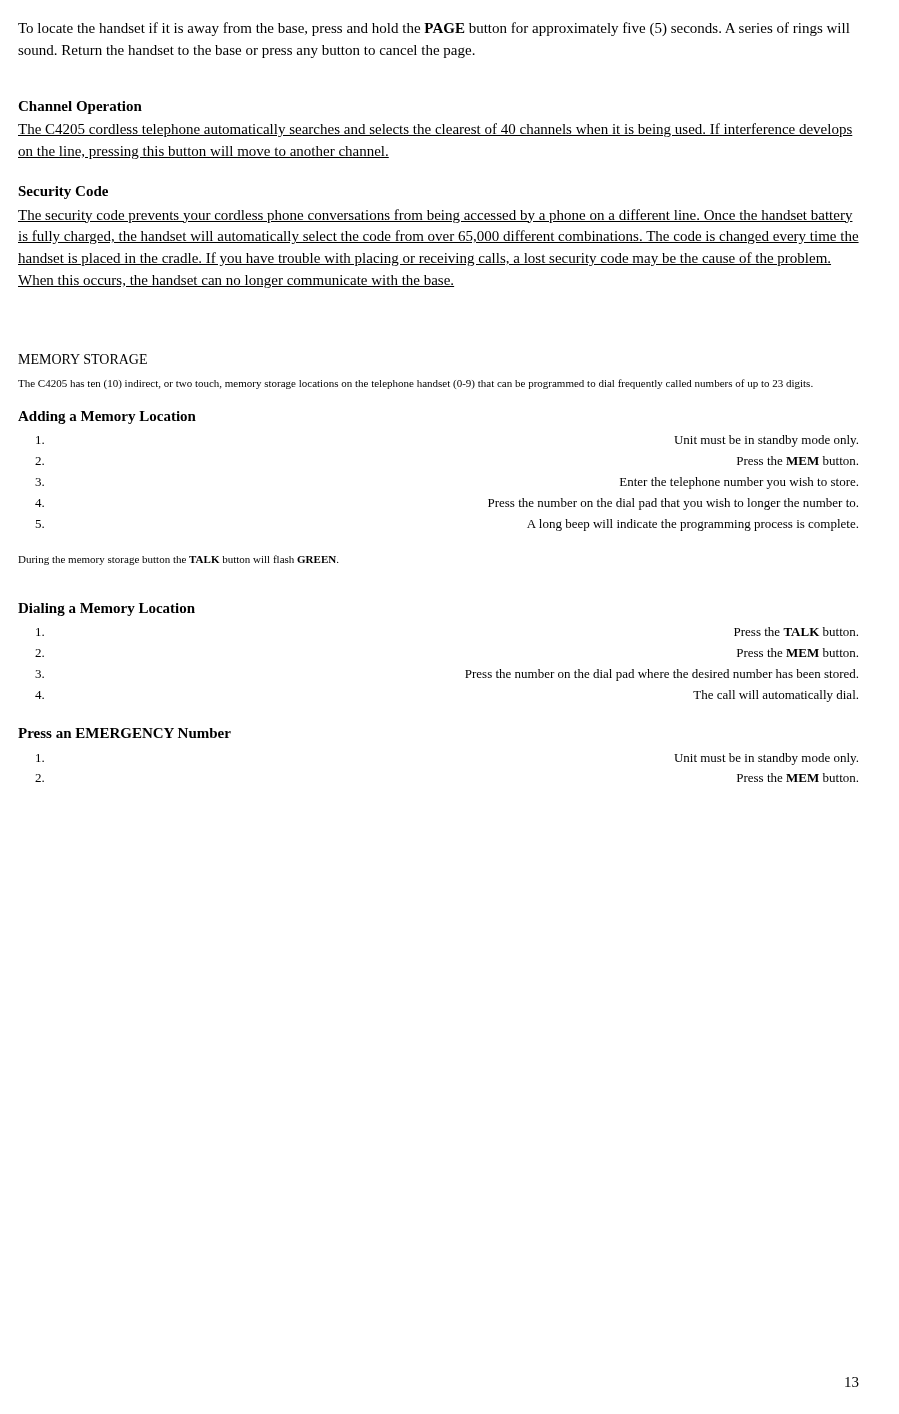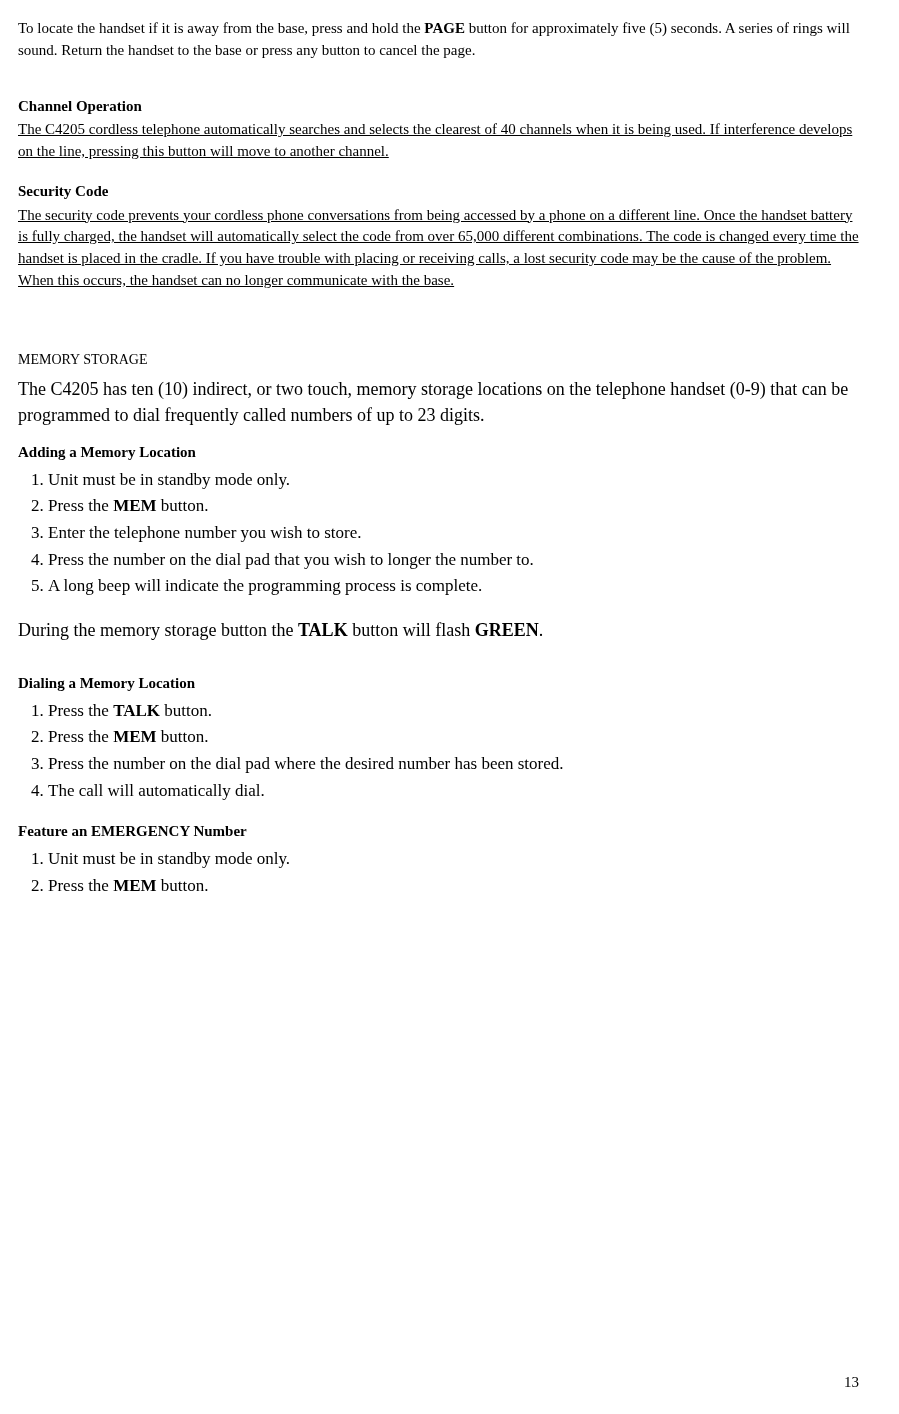--- a/index.html
+++ b/index.html
@@ -54,26 +54,27 @@
       margin-bottom: 4px;
     }
 
     ol {
       margin-left: 30px;
       margin-bottom: 6px;
     }
 
     ol li {
       margin-bottom: 2px;
-      font-size: 17px;
+      font-size: 13px;
+      text-align: right;
     }
 
     .para {
       margin-bottom: 14px;
-      font-size: 18px;
+      font-size: 11px;
     }
 
     .bold {
       font-weight: bold;
     }
 
     .spacer {
       height: 16px;
     }
 
@@ -136,21 +137,21 @@
       <div class="sub-section-title">Dialing a Memory Location</div>
       <ol>
         <li><span>Press the </span><span class="bold">TALK</span><span> button.</span></li>
         <li><span>Press the </span><span class="bold">MEM</span><span> button.</span></li>
         <li><span>Press the number on the dial pad where the desired number has been stored.</span></li>
         <li><span>The call will automatically dial.</span></li>
       </ol>
     </div>
 
     <div class="section">
-      <div class="sub-section-title">Feature an EMERGENCY Number</div>
+      <div class="sub-section-title">Press an EMERGENCY Number</div>
       <ol>
         <li><span>Unit must be in standby mode only.</span></li>
         <li><span>Press the </span><span class="bold">MEM</span><span> button.</span></li>
       </ol>
     </div>
 
   </div>
 
 </div>
 

